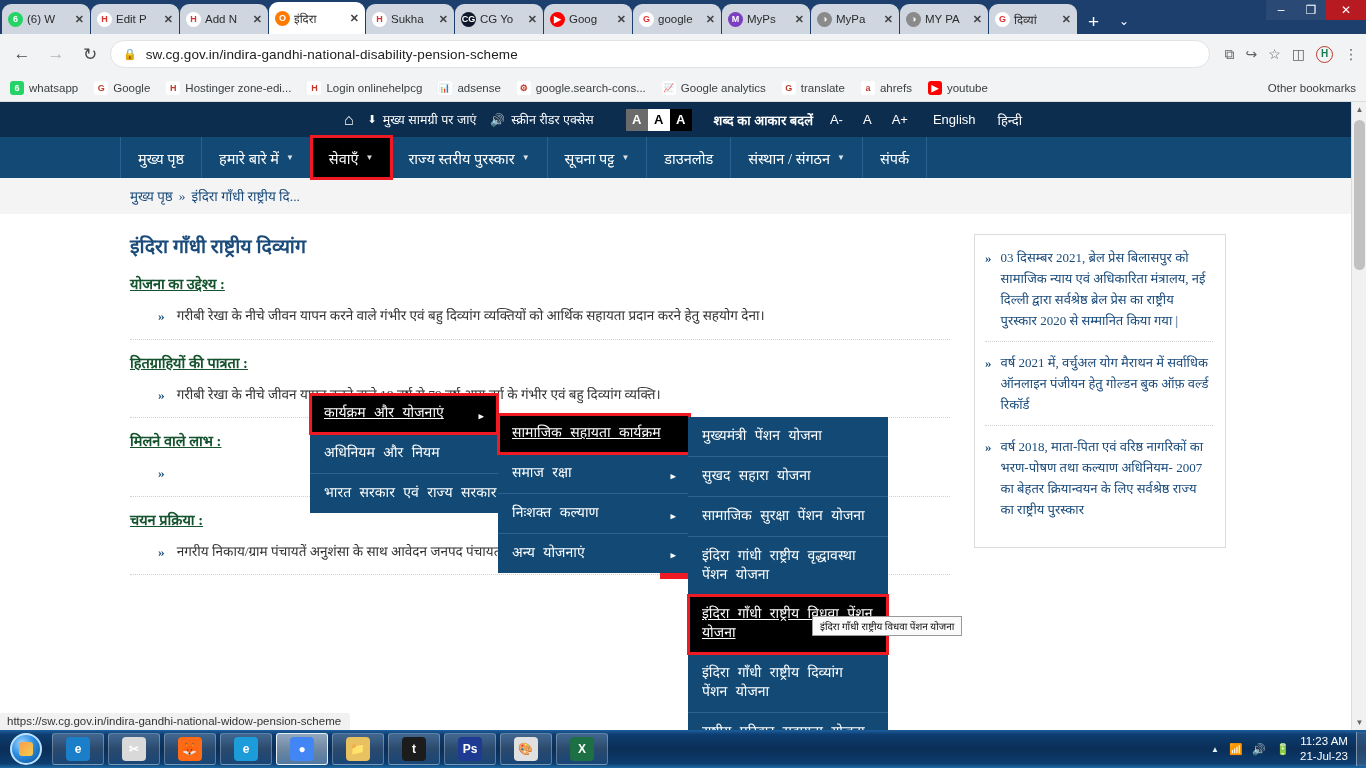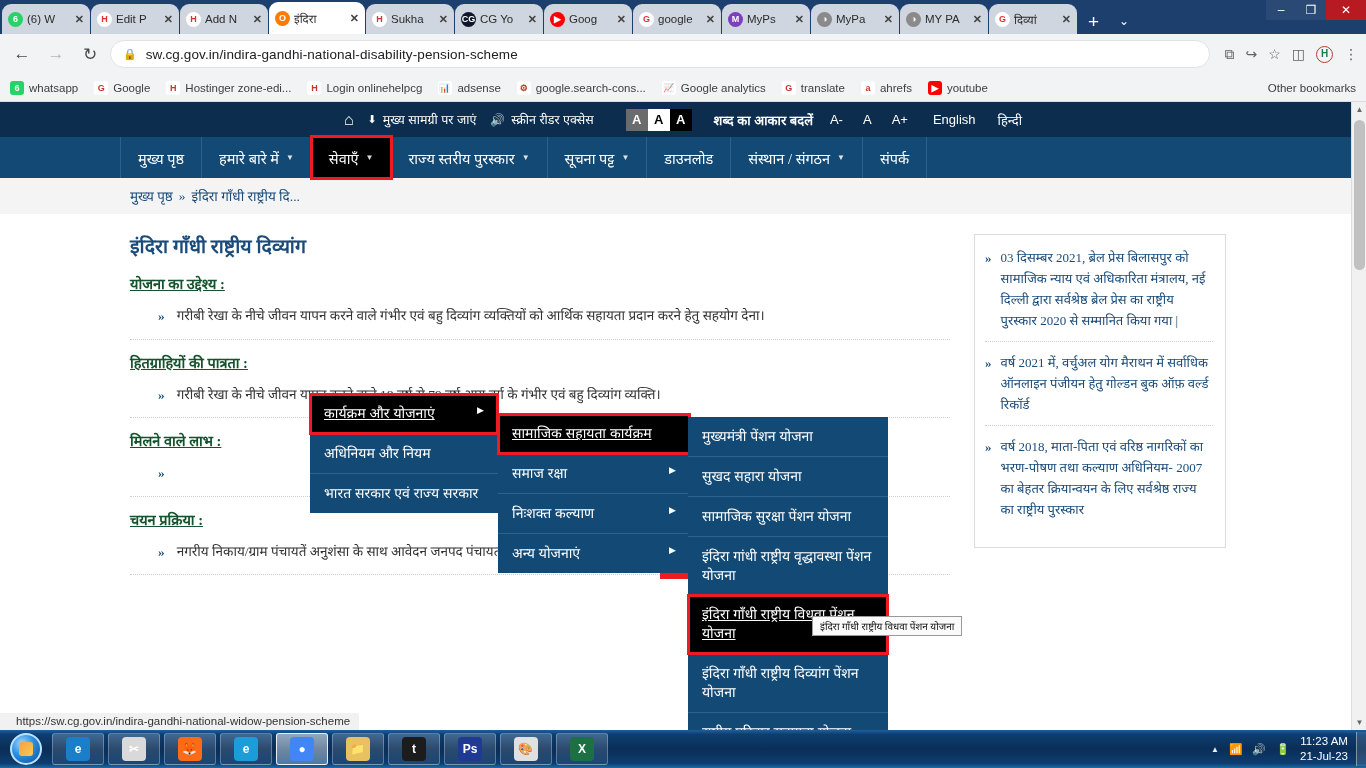--- a/index.html
+++ b/index.html
@@ -133,23 +133,23 @@
      font-family: "Liberation Serif", serif; border-bottom: 1px solid #dcdcdc; }
   .sbbody { padding: 12px 12px 6px 10px; background: #fff; }
   .sbitem { display: flex; gap: 9px; font-size: 13px; color: #1a4b7a; line-height: 1.62;
      font-family: "Liberation Serif", serif; padding-bottom: 10px;
      border-bottom: 1px dotted #d0d0d0; margin-bottom: 10px; }
   .sbitem:last-child { border-bottom: none; }
   .sbitem .chev { color: #1a4b7a; flex: none; font-weight: bold; }
 
   
   .menu { position: absolute; background: #124a75; z-index: 30; }
-  .menu .mi { display: flex; align-items: flex-start; justify-content: space-between;
+  .menu .mi { display: flex; align-items: flex-end; justify-content: space-between;
      color: #fff; font-size: 14px; padding: 10px 14px; gap: 10px;
-     font-family: Liberation Sans, sans-serif; border-bottom: 1px solid #2e6390;
+     font-family: Liberation Mono, monospace; border-bottom: 1px solid #2e6390;
      white-space: nowrap; line-height: 1.35; }
   .menu .mi:last-child { border-bottom: none; }
   .menu .mi .arw { font-size: 9px; }
   .menu .mi.hl { background: #000; outline: 3px solid #ee1b24; outline-offset: -2px;
      position: relative; z-index: 31; }
   .menu .mi.hl .mtext { text-decoration: underline; }
 
   #menu-l1 { left: 310px; top: 292px; width: 188px; }
   #menu-l2 { left: 498px; top: 312px; width: 192px; }
   #menu-l3 { left: 688px; top: 315px; width: 200px; }
@@ -164,21 +164,21 @@
   
   .vscroll { position: absolute; right: 0; top: 0; width: 15px; height: 628px;
      background: #f1f1f1; border-left: 1px solid #dcdcdc; z-index: 50; }
   .vscroll .thumb { position: absolute; top: 0; left: 2px; width: 11px; height: 150px;
      background: #c1c1c1; border-radius: 6px; }
   .vscroll .arw { position: absolute; left: 0; width: 15px; height: 15px;
      font-size: 8px; text-align: center; color: #666; line-height: 15px; }
 
   
   .statusurl { position: absolute; left: 0; bottom: 0; background: #f1f1f1;
-     font-size: 11.5px; color: #333; padding: 2px 9px 3px 16px; z-index: 60;
+     font-size: 11.5px; color: #333; padding: 2px 9px 3px 7px; z-index: 60;
      border-top-right-radius: 2px; }
 
   
   .taskbar { height: 38px; width: 1366px;
      background: linear-gradient(to bottom, #1d5f9e 0%, #0d3d70 12%, #0a2e57 50%, #0d3d70 88%, #1d6ca8 100%);
      display: flex; align-items: center; padding-left: 2px; position: relative; }
   .startorb { width: 48px; height: 34px; display: flex; align-items: center;
      justify-content: center; }
   .startorb .orb { width: 32px; height: 32px; border-radius: 50%;
      background: radial-gradient(circle at 35% 30%, #9fd5ff 0%, #2b8de0 45%, #0a4f91 100%);

